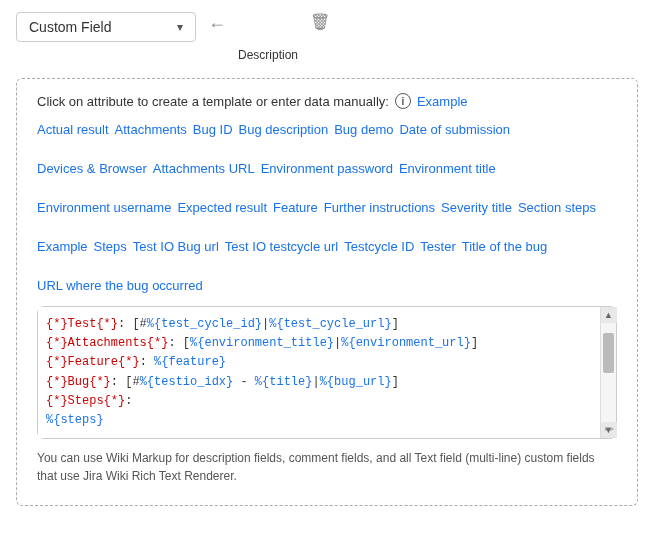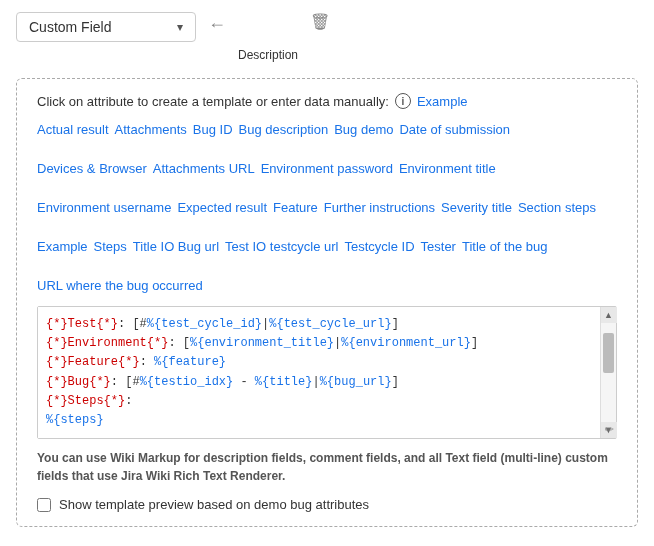--- a/index.html
+++ b/index.html
@@ -105,21 +105,21 @@
       color: #1a73e8;
       cursor: pointer;
       font-size: 13px;
       padding: 1px 0;
     }
 
     
     .editor-wrapper {
       position: relative;
       border: 1px solid #ccc;
-      border-radius: 2px;
+      border-radius: 7px;
       margin-bottom: 10px;
     }
     .editor-content {
       padding: 8px 30px 8px 8px;
       font-family: 'Courier New', Courier, monospace;
       font-size: 12px;
       line-height: 1.6;
       background: #fff;
       min-height: 130px;
       overflow-y: auto;
@@ -176,23 +176,22 @@
       right: 2px;
       color: #888;
       font-size: 11px;
       cursor: pointer;
     }
 
     
     .wiki-notice {
       font-size: 12px;
       color: #555;
-      margin-bottom: 12px;
+      margin-bottom: 6px;
       line-height: 1.5;
-      font-weight: bold;
     }
 
     
     .checkbox-row {
       display: flex;
       align-items: center;
       gap: 8px;
       font-size: 13px;
       color: #333;
     }
@@ -236,47 +235,43 @@
       <span class="tag">Environment password</span>
       <span class="tag">Environment title</span>
       <span class="tag">Environment username</span>
       <span class="tag">Expected result</span>
       <span class="tag">Feature</span>
       <span class="tag">Further instructions</span>
       <span class="tag">Severity title</span>
       <span class="tag">Section steps</span>
       <span class="tag">Example</span>
       <span class="tag">Steps</span>
-      <span class="tag">Title IO Bug url</span>
+      <span class="tag">Test IO Bug url</span>
       <span class="tag">Test IO testcycle url</span>
       <span class="tag">Testcycle ID</span>
       <span class="tag">Tester</span>
       <span class="tag">Title of the bug</span>
       <span class="tag">URL where the bug occurred</span>
     </div>
 
   <div class="editor-wrapper">
     <div class="editor-content" id="editor-lines">
     <div class="editor-line"><span class="c-red">{*}Test{*}</span>: [#<span class="c-blue"><span class="c-blue">%{test_cycle_id}</span></span>|<span class="c-blue"><span class="c-blue">%{test_cycle_url}</span></span>]</div>
-        <div class="editor-line"><span class="c-red">{*}Environment{*}</span>: [<span class="c-blue"><span class="c-blue">%{environment_title}</span></span>|<span class="c-blue"><span class="c-blue">%{environment_url}</span></span>]</div>
+        <div class="editor-line"><span class="c-red">{*}Attachments{*}</span>: [<span class="c-blue"><span class="c-blue">%{environment_title}</span></span>|<span class="c-blue"><span class="c-blue">%{environment_url}</span></span>]</div>
         <div class="editor-line"><span class="c-red">{*}Feature{*}</span>: <span class="c-blue">%{feature}</span></div>
         <div class="editor-line"><span class="c-red">{*}Bug{*}</span>: [#<span class="c-blue"><span class="c-blue">%{testio_idx}</span></span> - <span class="c-blue"><span class="c-blue">%{title}</span></span>|<span class="c-blue"><span class="c-blue">%{bug_url}</span></span>]</div>
         <div class="editor-line"><span class="c-red">{*}Steps{*}</span>:</div>
         <div class="editor-line"><span class="c-blue">%{steps}</span></div>
       </div>
     <div class="editor-scrollbar">
       <div class="scroll-up">▲</div>
       <div class="scroll-track">
         <div class="scroll-thumb"></div>
       </div>
       <div class="scroll-down">▼</div>
     </div>
     <span class="edit-icon">✏</span>
   </div>
 
   <div class="wiki-notice">You can use Wiki Markup for description fields, comment fields, and all Text field (multi-line) custom fields that use Jira Wiki Rich Text Renderer.</div>
 
-  <div class="checkbox-row">
-    <input type="checkbox" id="preview-cb" style="">
-    <label for="preview-cb">Show template preview based on demo bug attributes</label>
-  </div>
 
 </div>
 
 </body></html>

